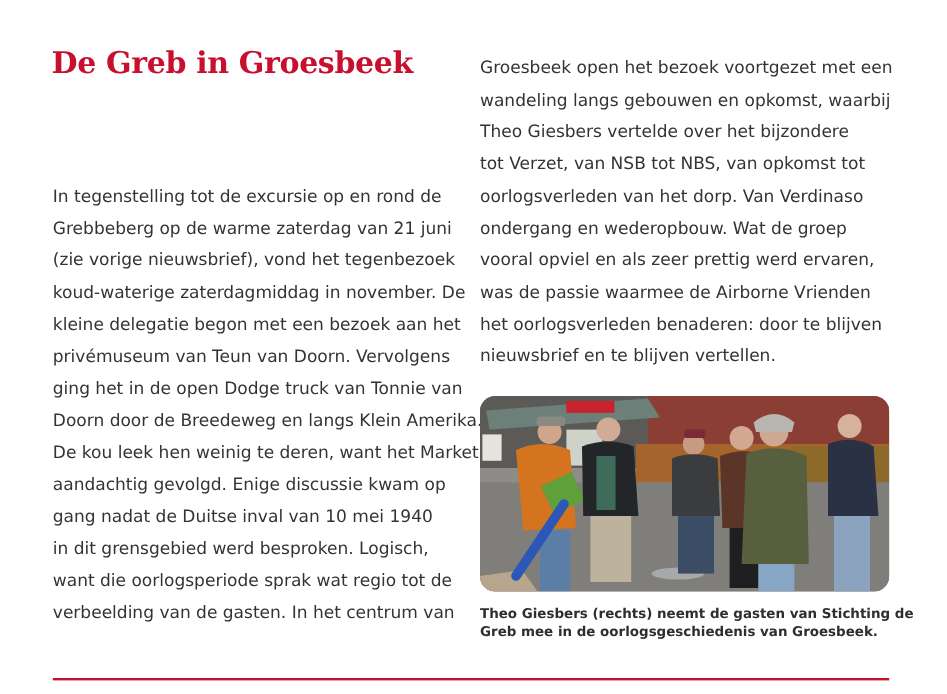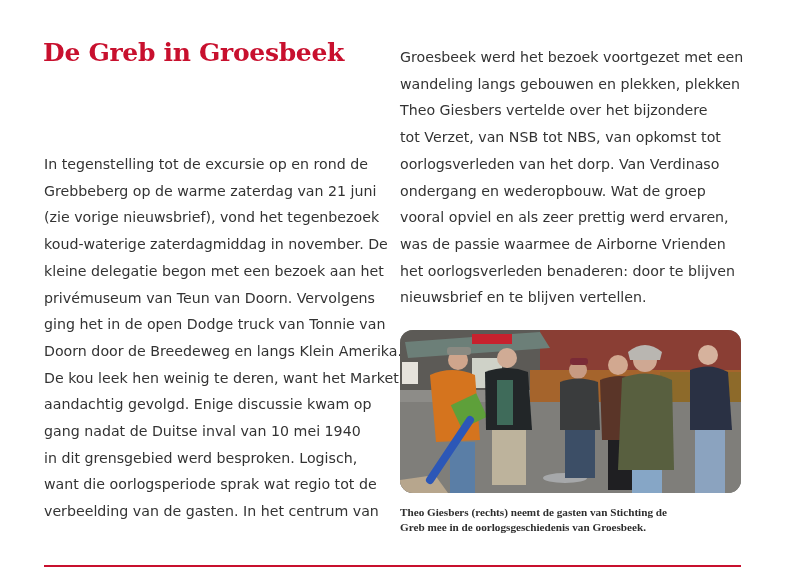--- a/index.html
+++ b/index.html
@@ -69,21 +69,20 @@
       top: 505px;
       width: 345px;
       font-size: 11.2px;
       line-height: 14.5px;
       font-weight: bold;
       color: #2e2e2e;
     }
     .caption .line {
       display: block;
       white-space: nowrap;
-      font-family: Liberation Serif, serif;
     }
     .rule {
       position: absolute;
       left: 44px;
       top: 565px;
       width: 697px;
       height: 2px;
       background: #c8102e;
     }
   </style>
@@ -103,22 +102,22 @@
   <span class="line">Doorn door de Breedeweg en langs Klein Amerika.</span>
   <span class="line">De kou leek hen weinig te deren, want het Market</span>
   <span class="line">aandachtig gevolgd. Enige discussie kwam op</span>
   <span class="line">gang nadat de Duitse inval van 10 mei 1940</span>
   <span class="line">in dit grensgebied werd besproken. Logisch,</span>
   <span class="line">want die oorlogsperiode sprak wat regio tot de</span>
   <span class="line">verbeelding van de gasten. In het centrum van</span>
 </div>
 
 <div class="col col-right">
-  <span class="line">Groesbeek werd het bezoek voortgezet met een</span>
-  <span class="line">wandeling langs gebouwen en plekken, plekken</span>
+  <span class="line">Groesbeek open het bezoek voortgezet met een</span>
+  <span class="line">wandeling langs gebouwen en opkomst, waarbij</span>
   <span class="line">Theo Giesbers vertelde over het bijzondere</span>
   <span class="line">tot Verzet, van NSB tot NBS, van opkomst tot</span>
   <span class="line">oorlogsverleden van het dorp. Van Verdinaso</span>
   <span class="line">ondergang en wederopbouw. Wat de groep</span>
   <span class="line">vooral opviel en als zeer prettig werd ervaren,</span>
   <span class="line">was de passie waarmee de Airborne Vrienden</span>
   <span class="line">het oorlogsverleden benaderen: door te blijven</span>
   <span class="line">nieuwsbrief en te blijven vertellen.</span>
 </div>
 

